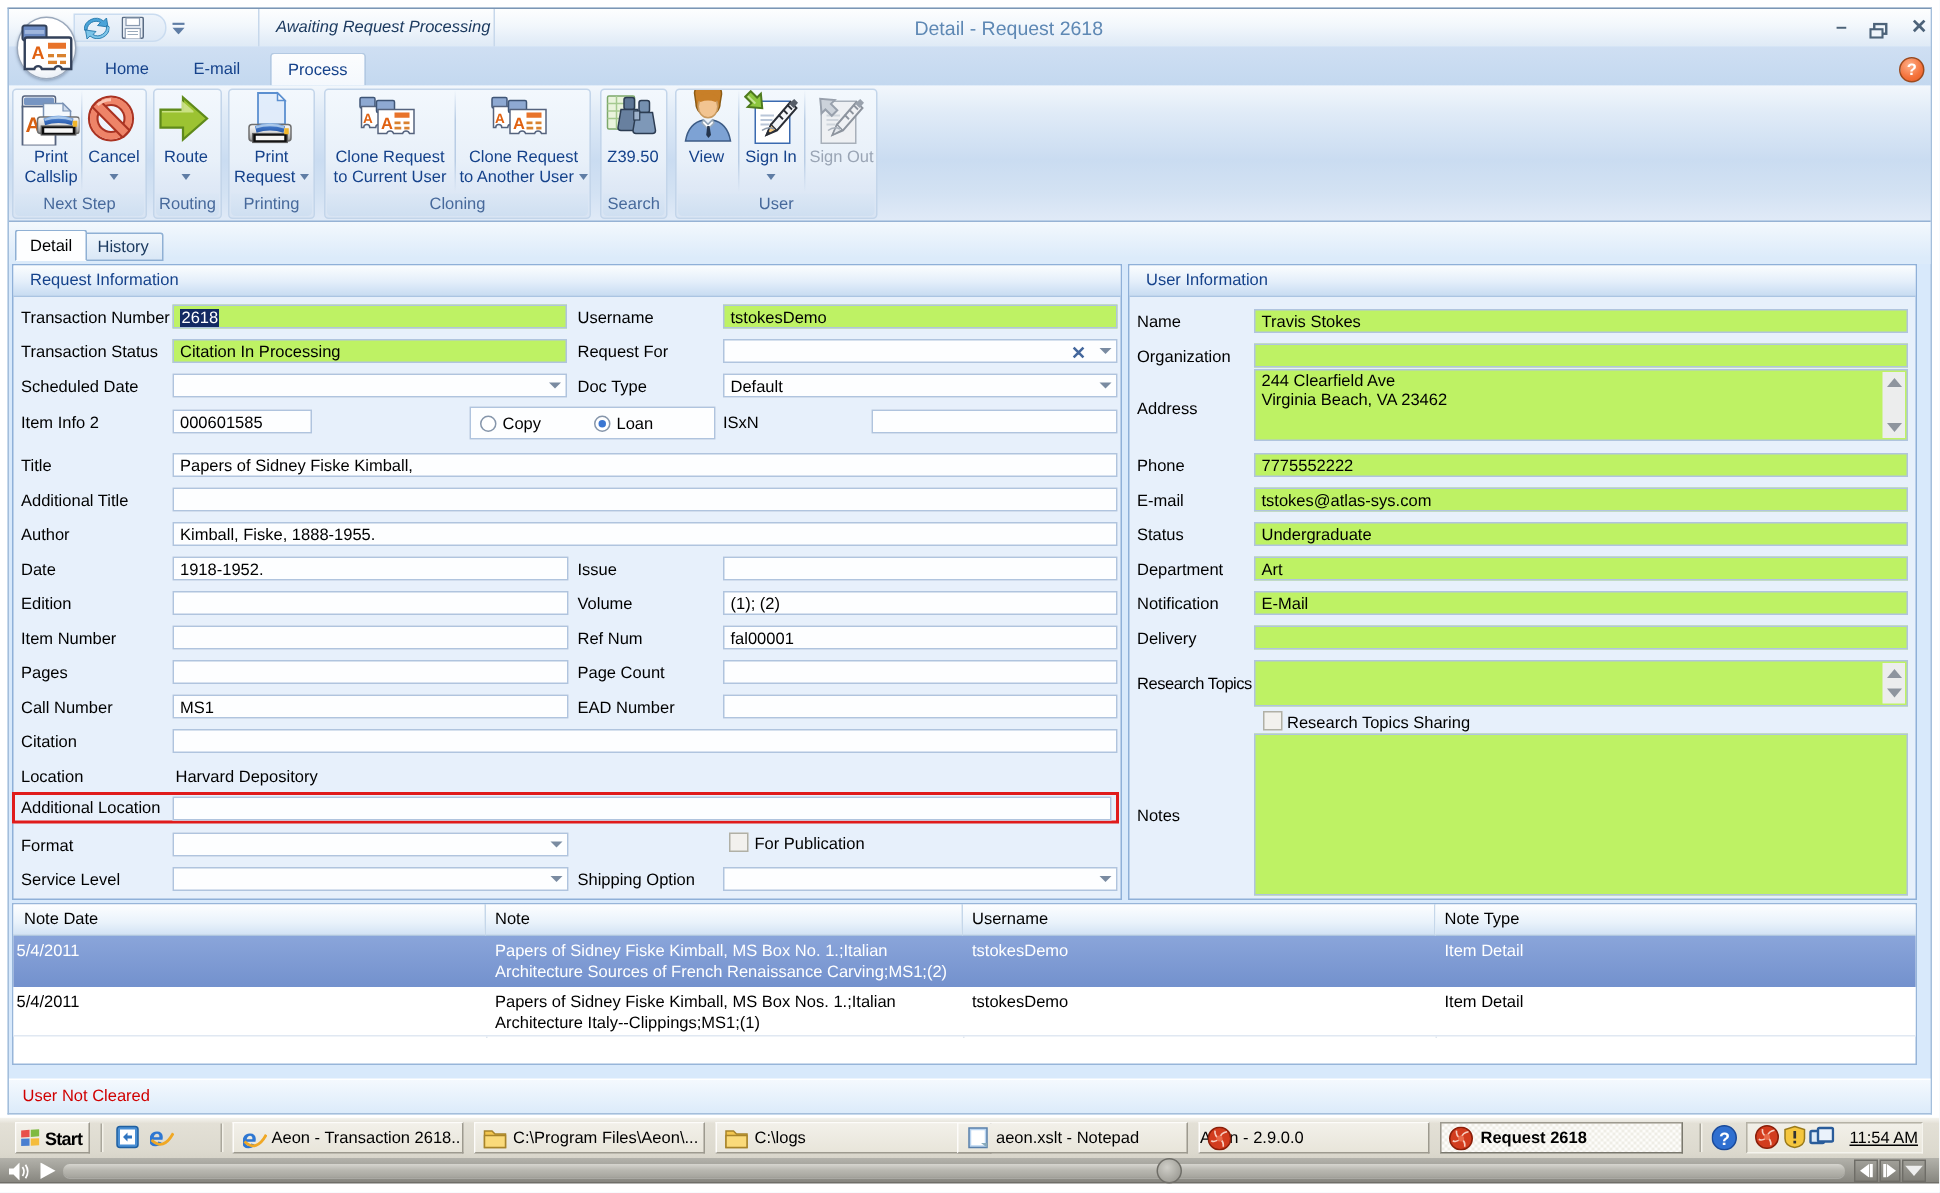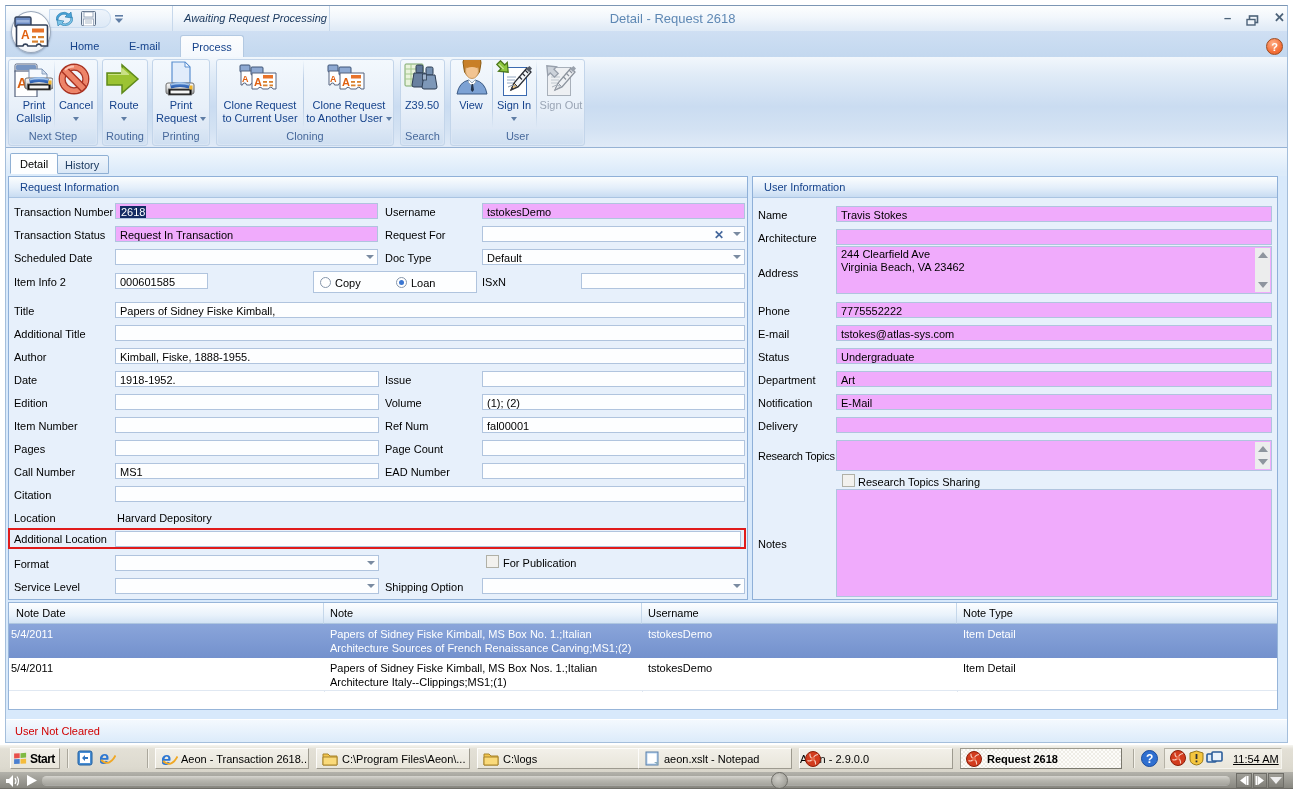--- a/index.html
+++ b/index.html
@@ -62,21 +62,21 @@
 .dtab.sel{background:#fdfeff;border-bottom:1px solid #fdfeff;color:#000;z-index:3;}
 
 
 .panel{position:absolute;border:1px solid #8fb0d8;background:#e7f0fb;z-index:1;}
 .phead{position:absolute;height:21px;z-index:2;
   background:linear-gradient(#fbfdfe,#e3eefa 55%,#c8dcf2);
   border-bottom:1px solid #aac4e2;color:#15428b;font-size:11px;line-height:21px;padding-left:11px;}
 .lbl{position:absolute;font-size:11px;color:#000;white-space:nowrap;z-index:2;}
 .fld{position:absolute;height:16px;background:#fdfeff;border:1px solid #b0c4de;
   font-size:11px;line-height:14px;padding:1px 0 0 4px;white-space:nowrap;z-index:2;}
-.fld.ro{background:#f0abfc;}
+.fld.ro{background:#bef264;}
 .dd{position:absolute;right:3px;top:5px;width:0;height:0;border-left:4px solid transparent;
   border-right:4px solid transparent;border-top:4px solid #7a8ba1;}
 .ddx{position:absolute;right:20px;top:1px;color:#44679c;font-size:12px;font-weight:bold;}
 .sel2618{background:#132a63;color:#fff;padding:0 1px;}
 .vscroll{position:absolute;right:1px;top:1px;bottom:1px;width:15px;background:#eceded;}
 .vscroll .up,.vscroll .dn{position:absolute;left:3px;width:0;height:0;
   border-left:5px solid transparent;border-right:5px solid transparent;}
 .vscroll .up{top:4px;border-bottom:6px solid #8e959e;}
 .vscroll .dn{bottom:4px;border-top:6px solid #8e959e;}
 .cb{position:absolute;width:13px;height:13px;background:#f2f1ee;border:1px solid #b0b0a6;z-index:3;}
@@ -179,21 +179,21 @@
   
   <div class="panel" style="left:8px;top:176px;width:740px;height:424px;"></div>
   <div class="phead" style="left:9px;top:177px;width:738px;">Request Information</div>
 
   <div class="lbl" style="left:14px;top:206px">Transaction Number</div>
   <div class="fld ro" style="left:115px;top:203px;width:263px"><span class="sel2618">2618</span></div>
   <div class="lbl" style="left:385px;top:206px">Username</div>
   <div class="fld ro" style="left:482px;top:203px;width:263px">tstokesDemo</div>
 
   <div class="lbl" style="left:14px;top:229px">Transaction Status</div>
-  <div class="fld ro" style="left:115px;top:226px;width:263px">Request In Transaction</div>
+  <div class="fld ro" style="left:115px;top:226px;width:263px">Citation In Processing</div>
   <div class="lbl" style="left:385px;top:229px">Request For</div>
   <div class="fld" style="left:482px;top:226px;width:263px">
       <span class="ddx">✕</span>
       <span class="dd"></span>
     </div>
 
   <div class="lbl" style="left:14px;top:252px">Scheduled Date</div>
   <div class="fld" style="left:115px;top:249px;width:263px">
       <span class="dd"></span>
     </div>
@@ -267,21 +267,21 @@
   <div class="fld" style="left:482px;top:578px;width:263px">
       <span class="dd"></span>
     </div>
 
   
   <div class="panel" style="left:752px;top:176px;width:526px;height:424px;"></div>
   <div class="phead" style="left:753px;top:177px;width:524px;">User Information</div>
 
   <div class="lbl" style="left:758px;top:209px">Name</div>
   <div class="fld ro" style="left:836px;top:206px;width:436px">Travis Stokes</div>
-  <div class="lbl" style="left:758px;top:232px">Architecture</div>
+  <div class="lbl" style="left:758px;top:232px">Organization</div>
   <div class="fld ro" style="left:836px;top:229px;width:436px"></div>
 
   <div class="lbl" style="left:758px;top:267px">Address</div>
   <div class="fld ro" style="left:836px;top:246px;width:436px;height:48px;line-height:13px">244 Clearfield Ave<br>Virginia Beach, VA 23462
     <div class="vscroll">
         <span class="up"></span>
         <span class="dn"></span>
       </div>
   </div>
 

